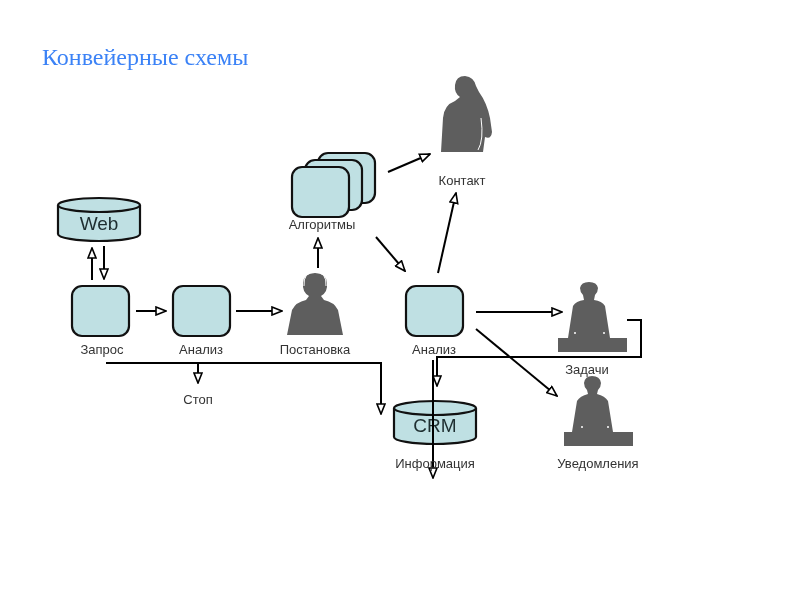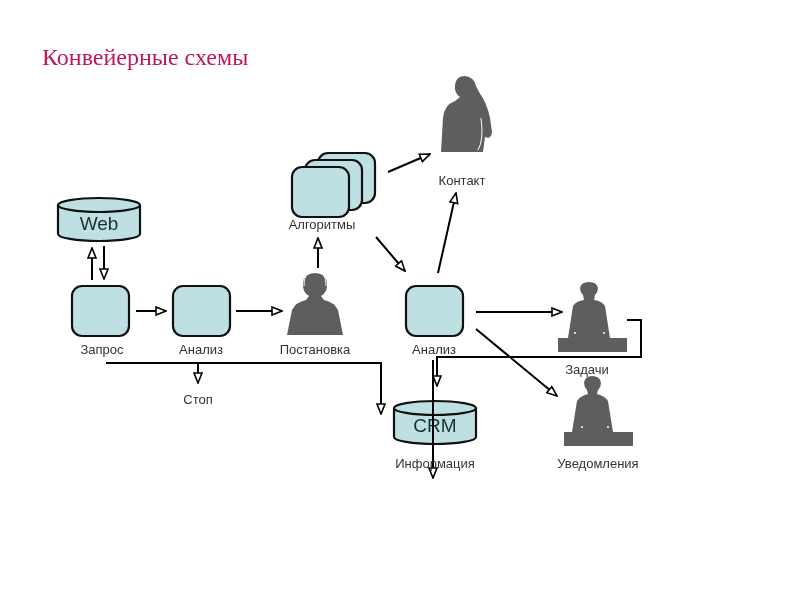--- a/index.html
+++ b/index.html
@@ -1,20 +1,20 @@
 <!DOCTYPE html>
 <html><head>
   <meta charset="utf-8">
   <style>
     html, body { margin: 0; padding: 0; background: #ffffff; }
     body { width: 800px; height: 600px; position: relative; overflow: hidden; }
     .title {
       position: absolute; left: 42px; top: 44px;
       font-family: "Liberation Serif", "DejaVu Serif", serif;
-      font-size: 24px; color: #be185d;
+      font-size: 24px; color: #3b82f6;
     }
     svg { position: absolute; left: 0; top: 0; }
     .lbl { font-family: "Liberation Sans", "DejaVu Sans", sans-serif; font-size: 13px; fill: #333333; }
     .inner { font-family: "Liberation Sans", "DejaVu Sans", sans-serif; font-size: 19px; fill: #1e2e30; }
     .box { fill: #bfe0e3; stroke: #111; stroke-width: 2.2; }
     .line { stroke: #000; stroke-width: 2; fill: none; }
     .person { fill: #5e5e5e; }
   </style>
 </head>
 <body>

